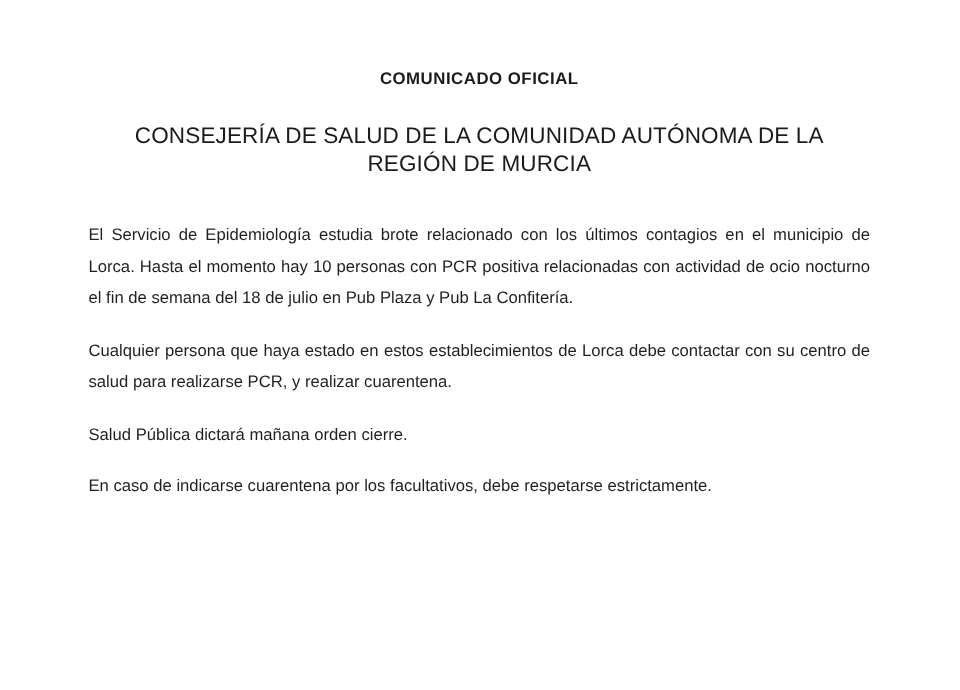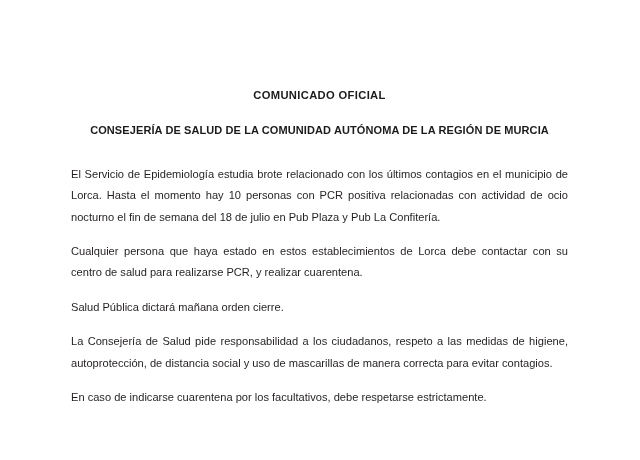--- a/index.html
+++ b/index.html
@@ -17,40 +17,39 @@
   .page {
     position: relative;
     width: 640px;
     height: 460px;
     box-sizing: border-box;
     padding: 46px 60px 0 59px;
     background: #ffffff;
   }
   .title-block {
     text-align: center;
-    margin-top: 42px;
   }
   .doc-title {
     font-size: 11.2px;
     font-weight: bold;
     letter-spacing: 0.35px;
     line-height: 1.3;
     margin: 0 0 20px 0;
     color: #1c1a1b;
   }
   .doc-subtitle {
-    font-size: 11px;
-    font-weight: bold;
+    font-size: 15px;
+    font-weight: normal;
     letter-spacing: 0.1px;
     line-height: 1.3;
     margin: 0 0 27px 0;
     color: #1c1a1b;
   }
   .body-copy {
-    margin: 12px;
+    margin: 0;
   }
   .para {
     font-size: 11.1px;
     line-height: 1.93;
     text-align: justify;
     text-justify: inter-word;
     margin: 0 0 13px 0;
     color: #231f20;
     hyphens: none;
   }
@@ -68,17 +67,16 @@
 
   <div class="title-block">
     <h1 class="doc-title">COMUNICADO OFICIAL</h1>
     <h2 class="doc-subtitle">CONSEJERÍA DE SALUD DE LA COMUNIDAD AUTÓNOMA DE LA REGIÓN DE MURCIA</h2>
   </div>
 
   <div class="body-copy">
     <p class="para">El Servicio de Epidemiología estudia brote relacionado con los últimos contagios en el municipio de Lorca. Hasta el momento hay 10 personas con PCR positiva relacionadas con actividad de ocio nocturno el fin de semana del 18 de julio en Pub Plaza y Pub La Confitería.</p>
     <p class="para">Cualquier persona que haya estado en estos establecimientos de Lorca debe contactar con su centro de salud para realizarse PCR, y realizar cuarentena.</p>
     <p class="para short">Salud Pública dictará mañana orden cierre.</p>
-    <p class="para">La Consejería de Salud pide responsabilidad a los ciudadanos, respeto a las medidas de higiene, autoprotección, de distancia social y uso de mascarillas de manera correcta para evitar contagios.</p>
     <p class="para short">En caso de indicarse cuarentena por los facultativos, debe respetarse estrictamente.</p>
   </div>
 
 </div>
 
 </body></html>

